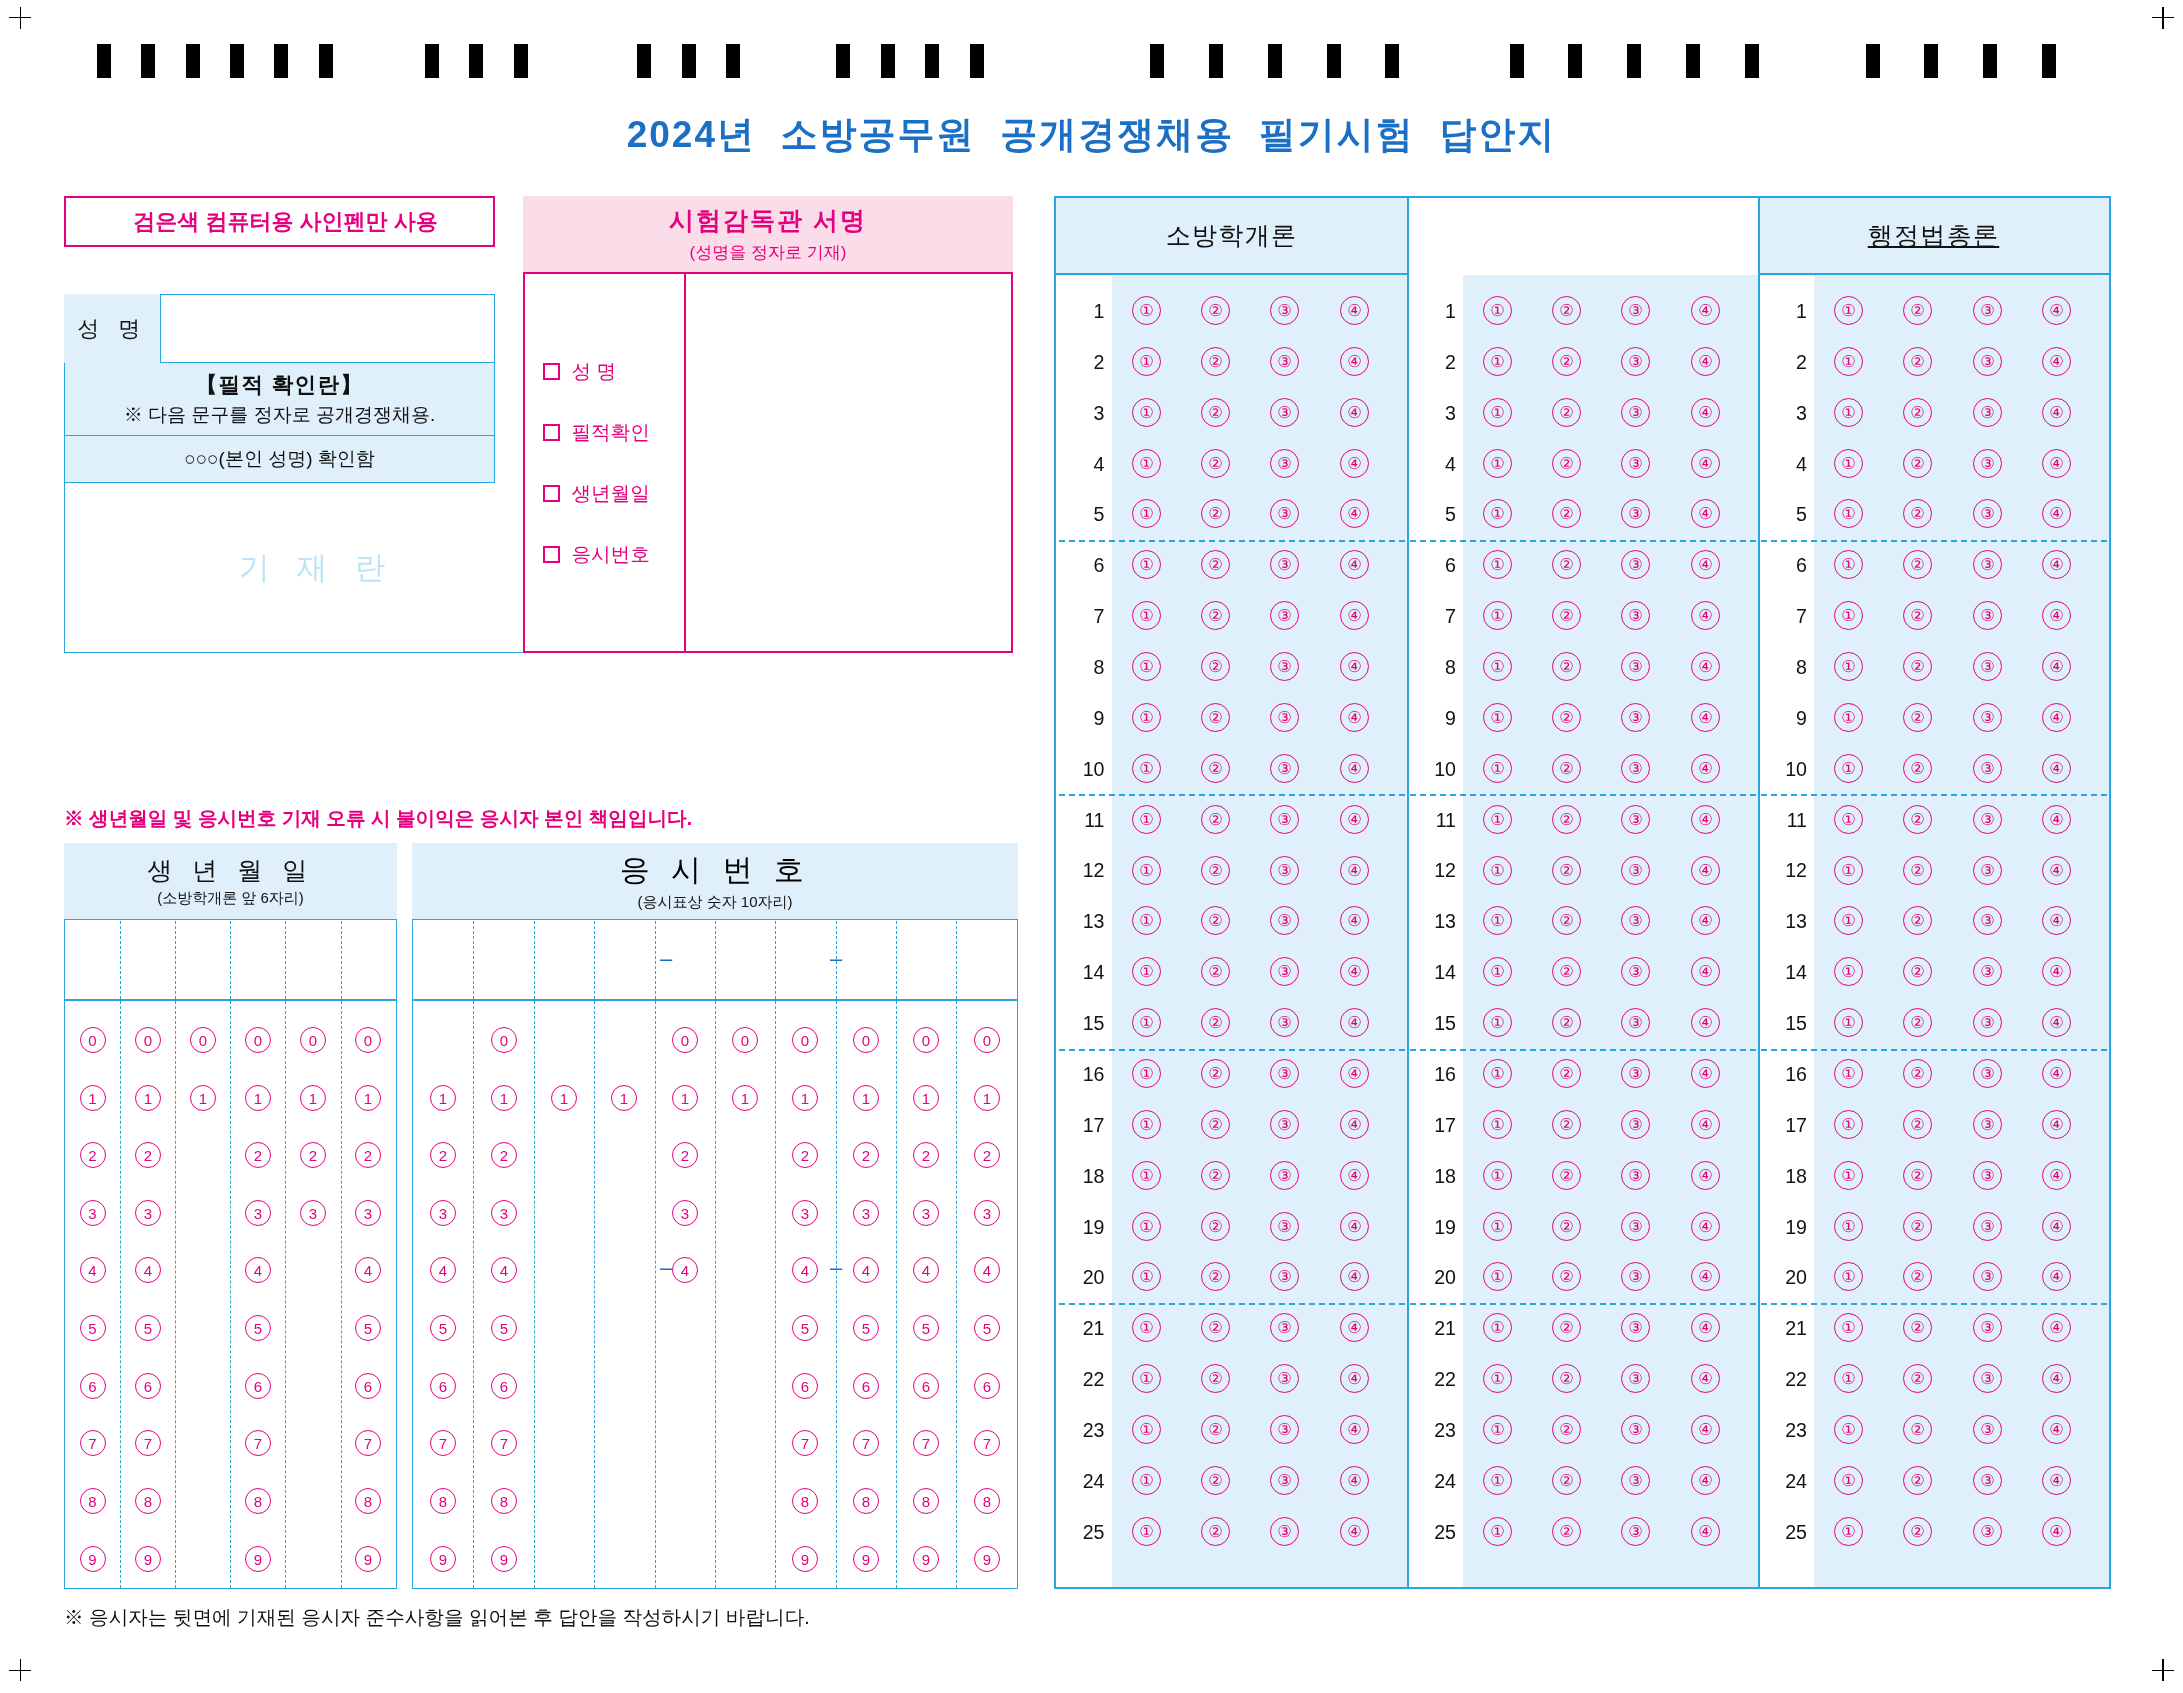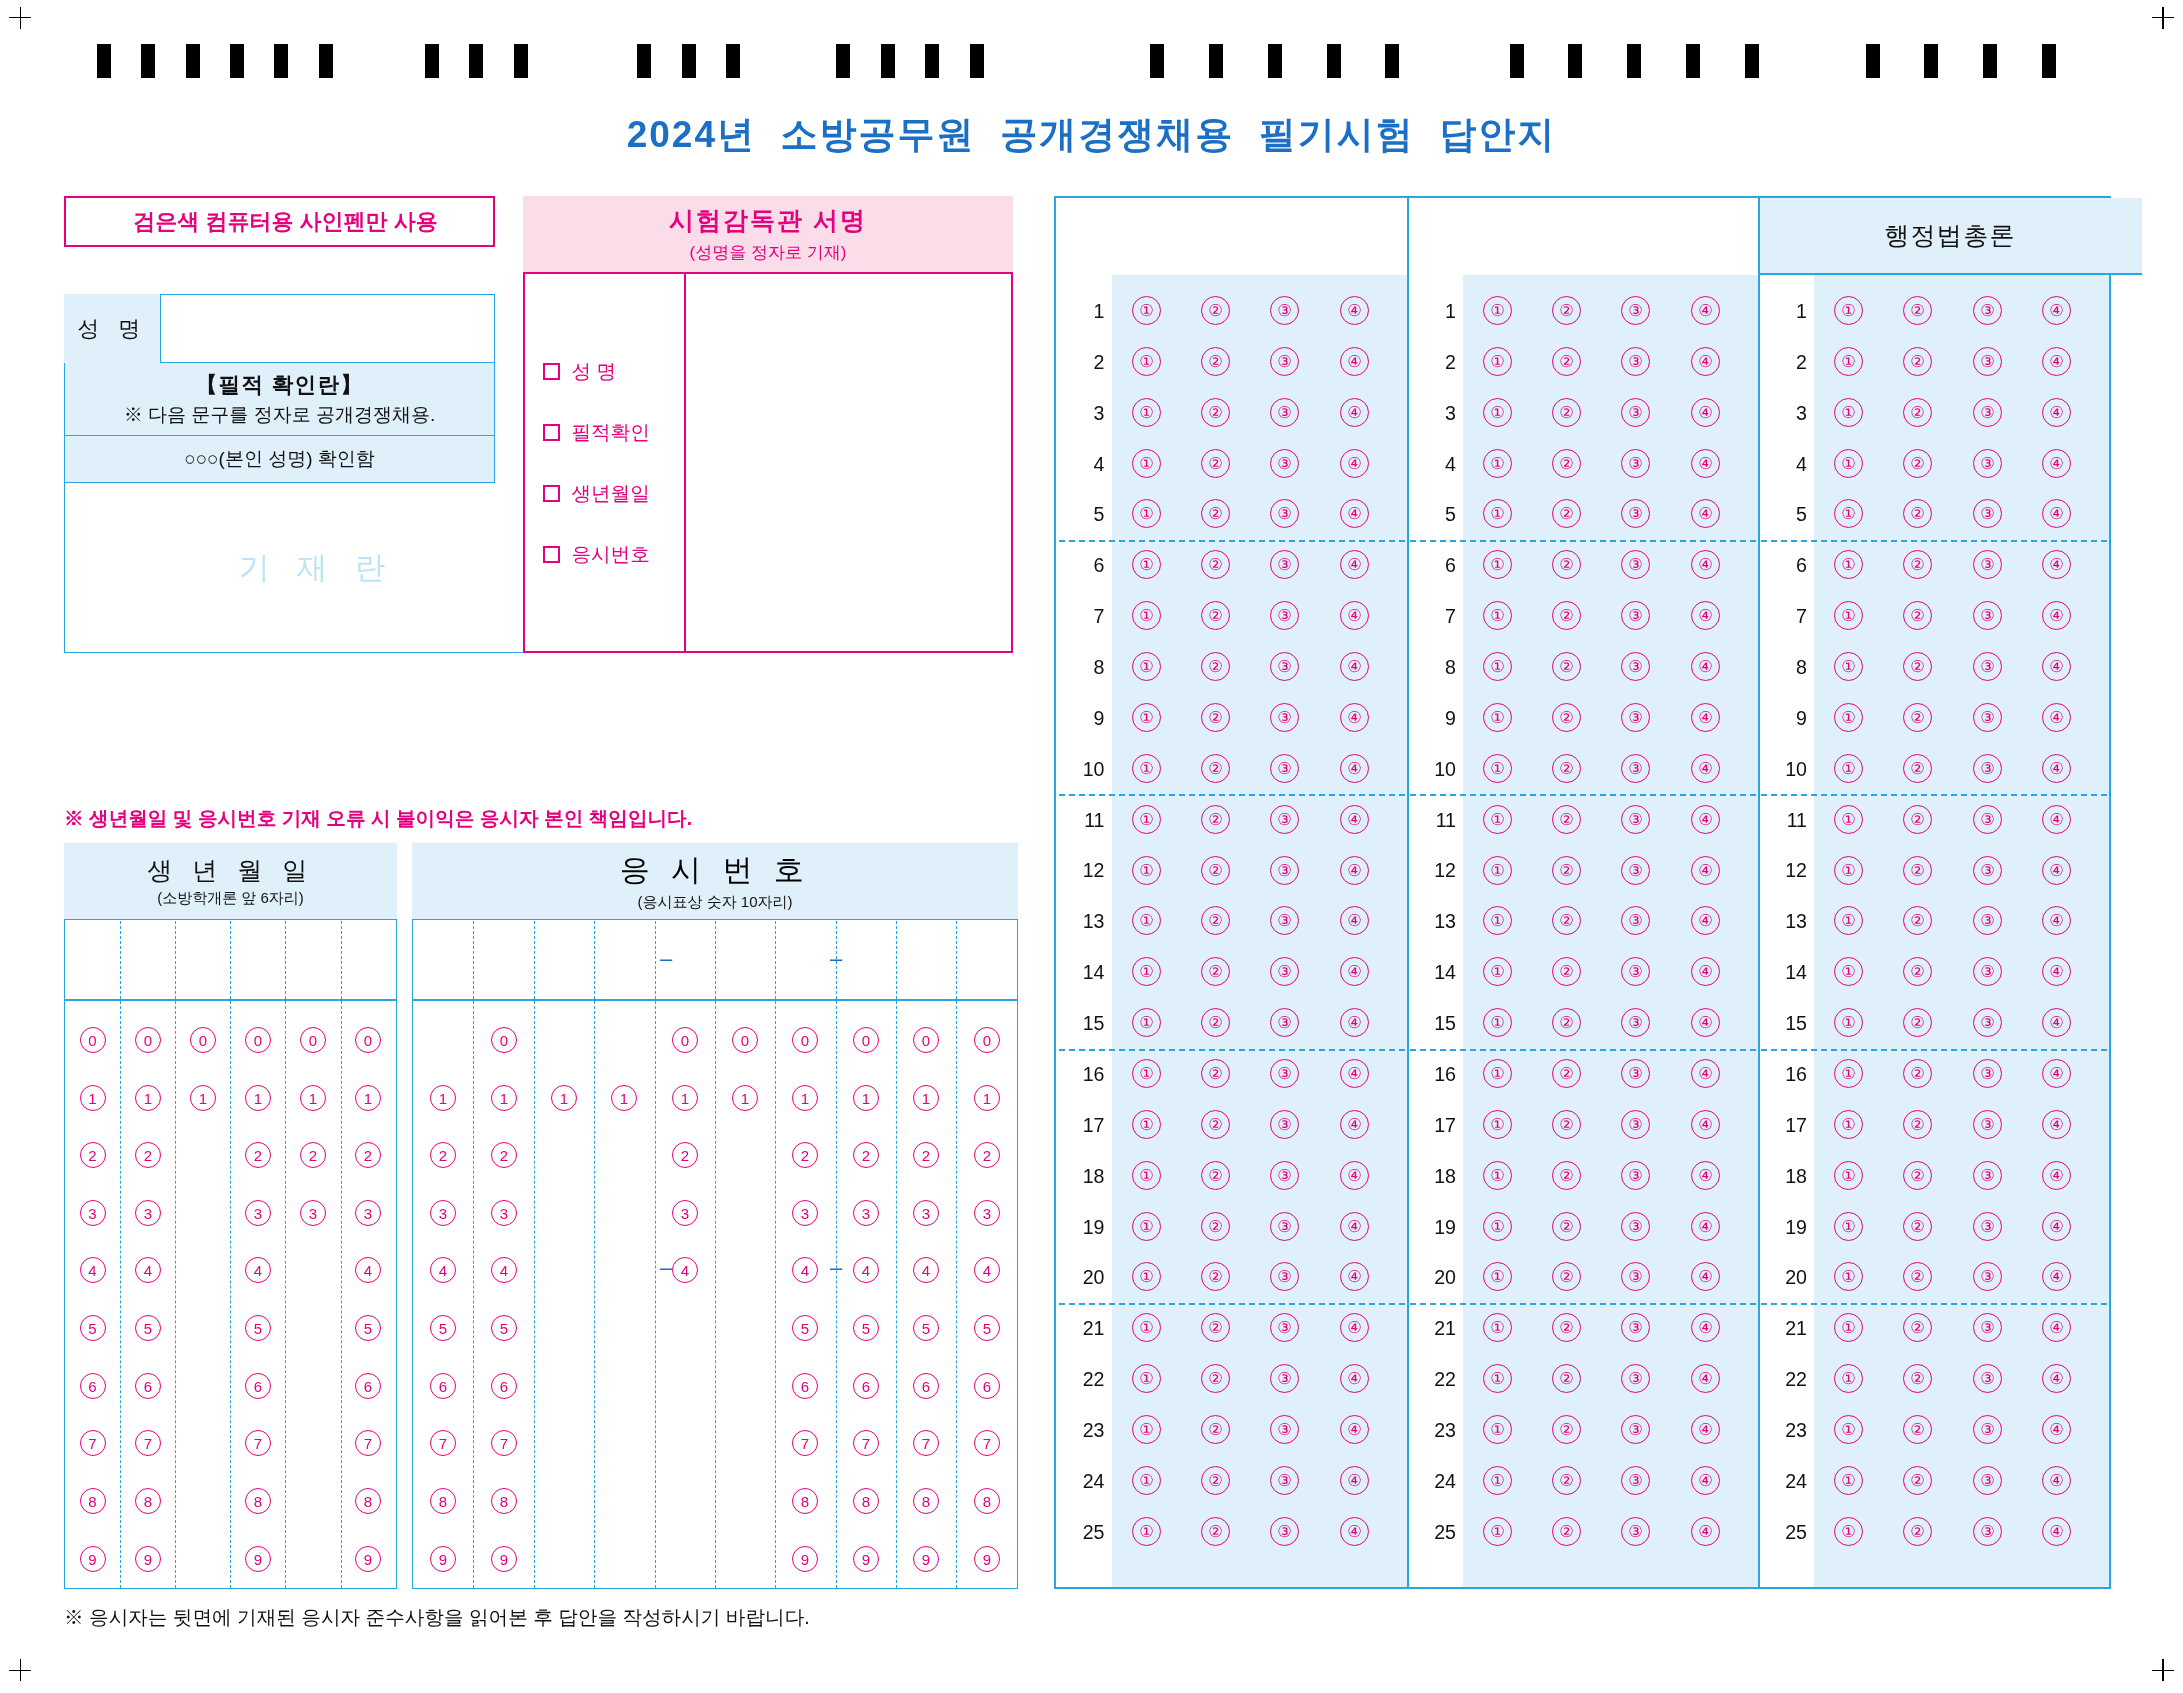--- a/index.html
+++ b/index.html
@@ -411,22 +411,23 @@
     <div class="bubble small" style="position: absolute; left: 440px; top: 625px;">9</div>
     <div class="bubble small" style="position: absolute; left: 500px; top: 625px;">9</div>
     <div class="bubble small" style="position: absolute; left: 561px; top: 625px;">9</div>
     <div style="position: absolute; left: 244px; top: 334px; width: 18.3px; text-align: center; font-size: 22px; color: rgb(27, 111, 196);">–</div>
     <div style="position: absolute; left: 414px; top: 334px; width: 18.3px; text-align: center; font-size: 22px; color: rgb(27, 111, 196);">–</div>
   </div>
 
 <div id="note2">※  응시자는 뒷면에 기재된 응시자 준수사항을 읽어본 후 답안을 작성하시기 바랍니다.</div>
 
 <div id="ans-wrap">
+    <div class="subj-head" style="left: 0px; width: 351px;">소방학개론</div>
     <div class="vdiv" style="left: 351px;"></div>
-    <div class="subj-head" style="left: 702px; width: 384px;">행정법총론</div>
+    <div class="subj-head" style="left: 702px; width: 351px; text-decoration: underline;">행정법총론</div>
     <div class="vdiv" style="left: 702px;"></div>
     <div class="rowband" style="left: 56px; top: 77px; width: 295px; height: 1312px;"></div>
     <div class="numcell" style="left: 6.5px; top: 102px;">1</div>
     <div class="bubble" style="position: absolute; left: 76px; top: 98px;">①</div>
     <div class="bubble" style="position: absolute; left: 145px; top: 98px;">②</div>
     <div class="bubble" style="position: absolute; left: 214px; top: 98px;">③</div>
     <div class="bubble" style="position: absolute; left: 284px; top: 98px;">④</div>
     <div class="numcell" style="left: 6.5px; top: 153px;">2</div>
     <div class="bubble" style="position: absolute; left: 76px; top: 149px;">①</div>
     <div class="bubble" style="position: absolute; left: 145px; top: 149px;">②</div>

